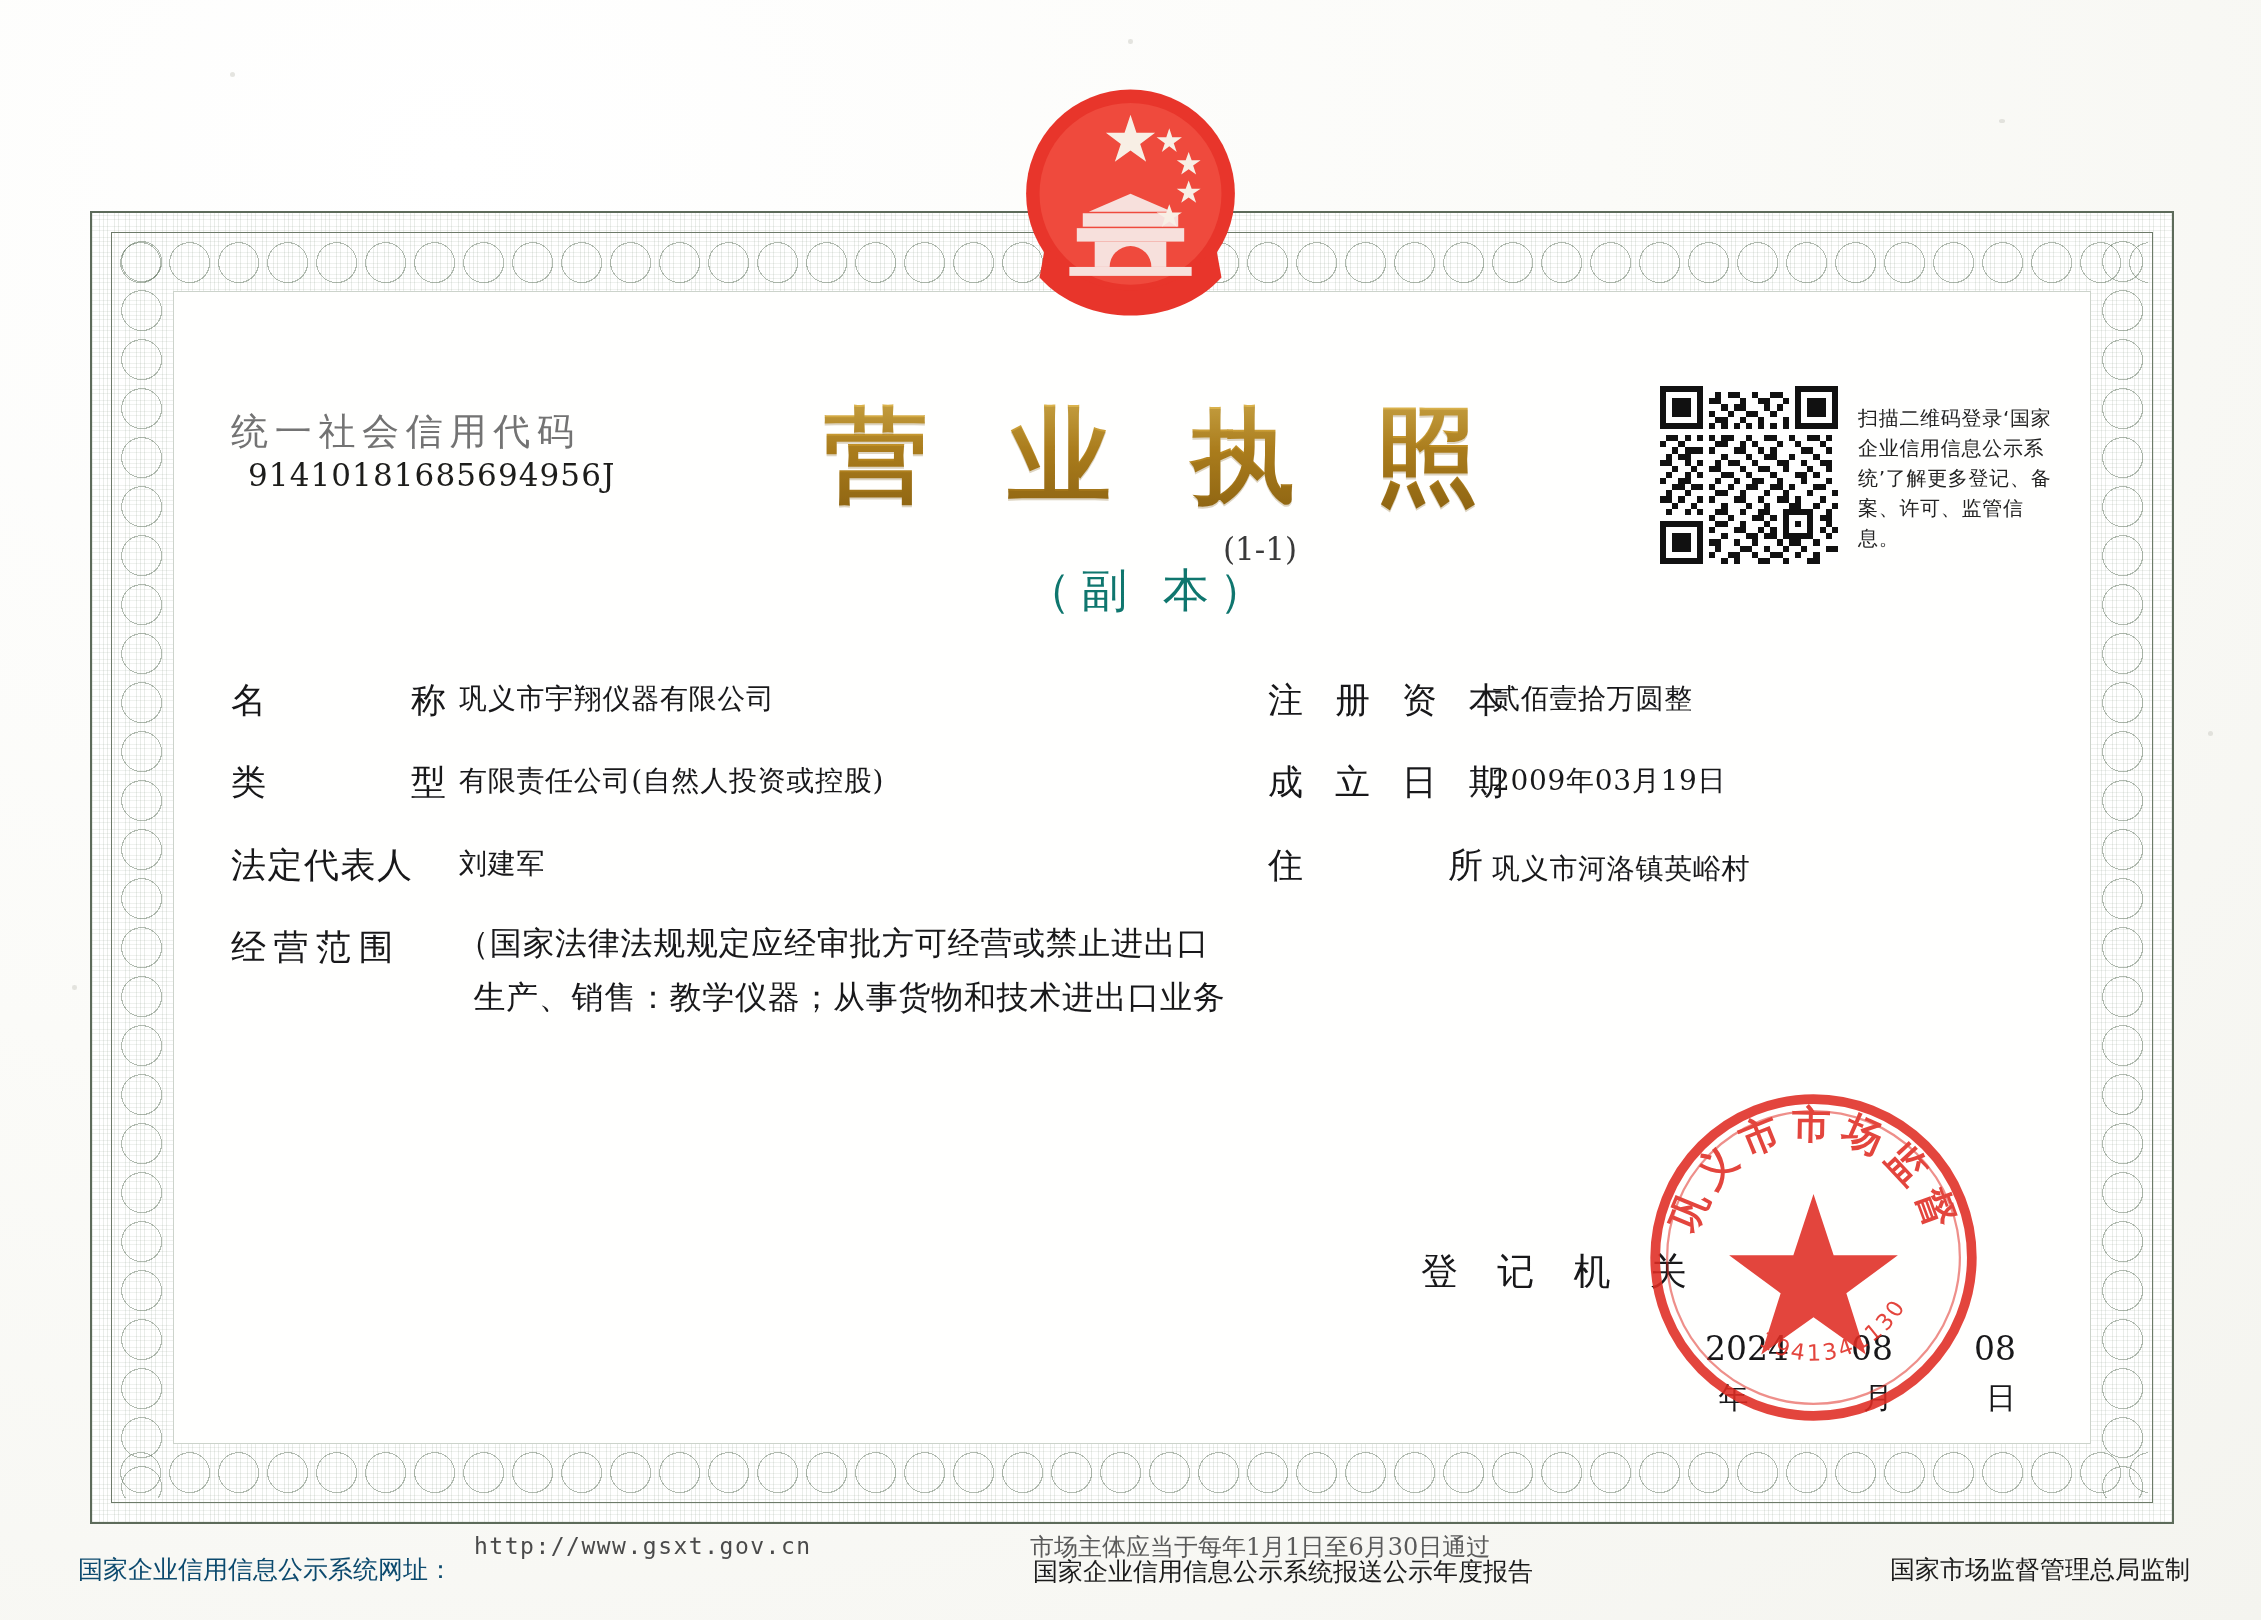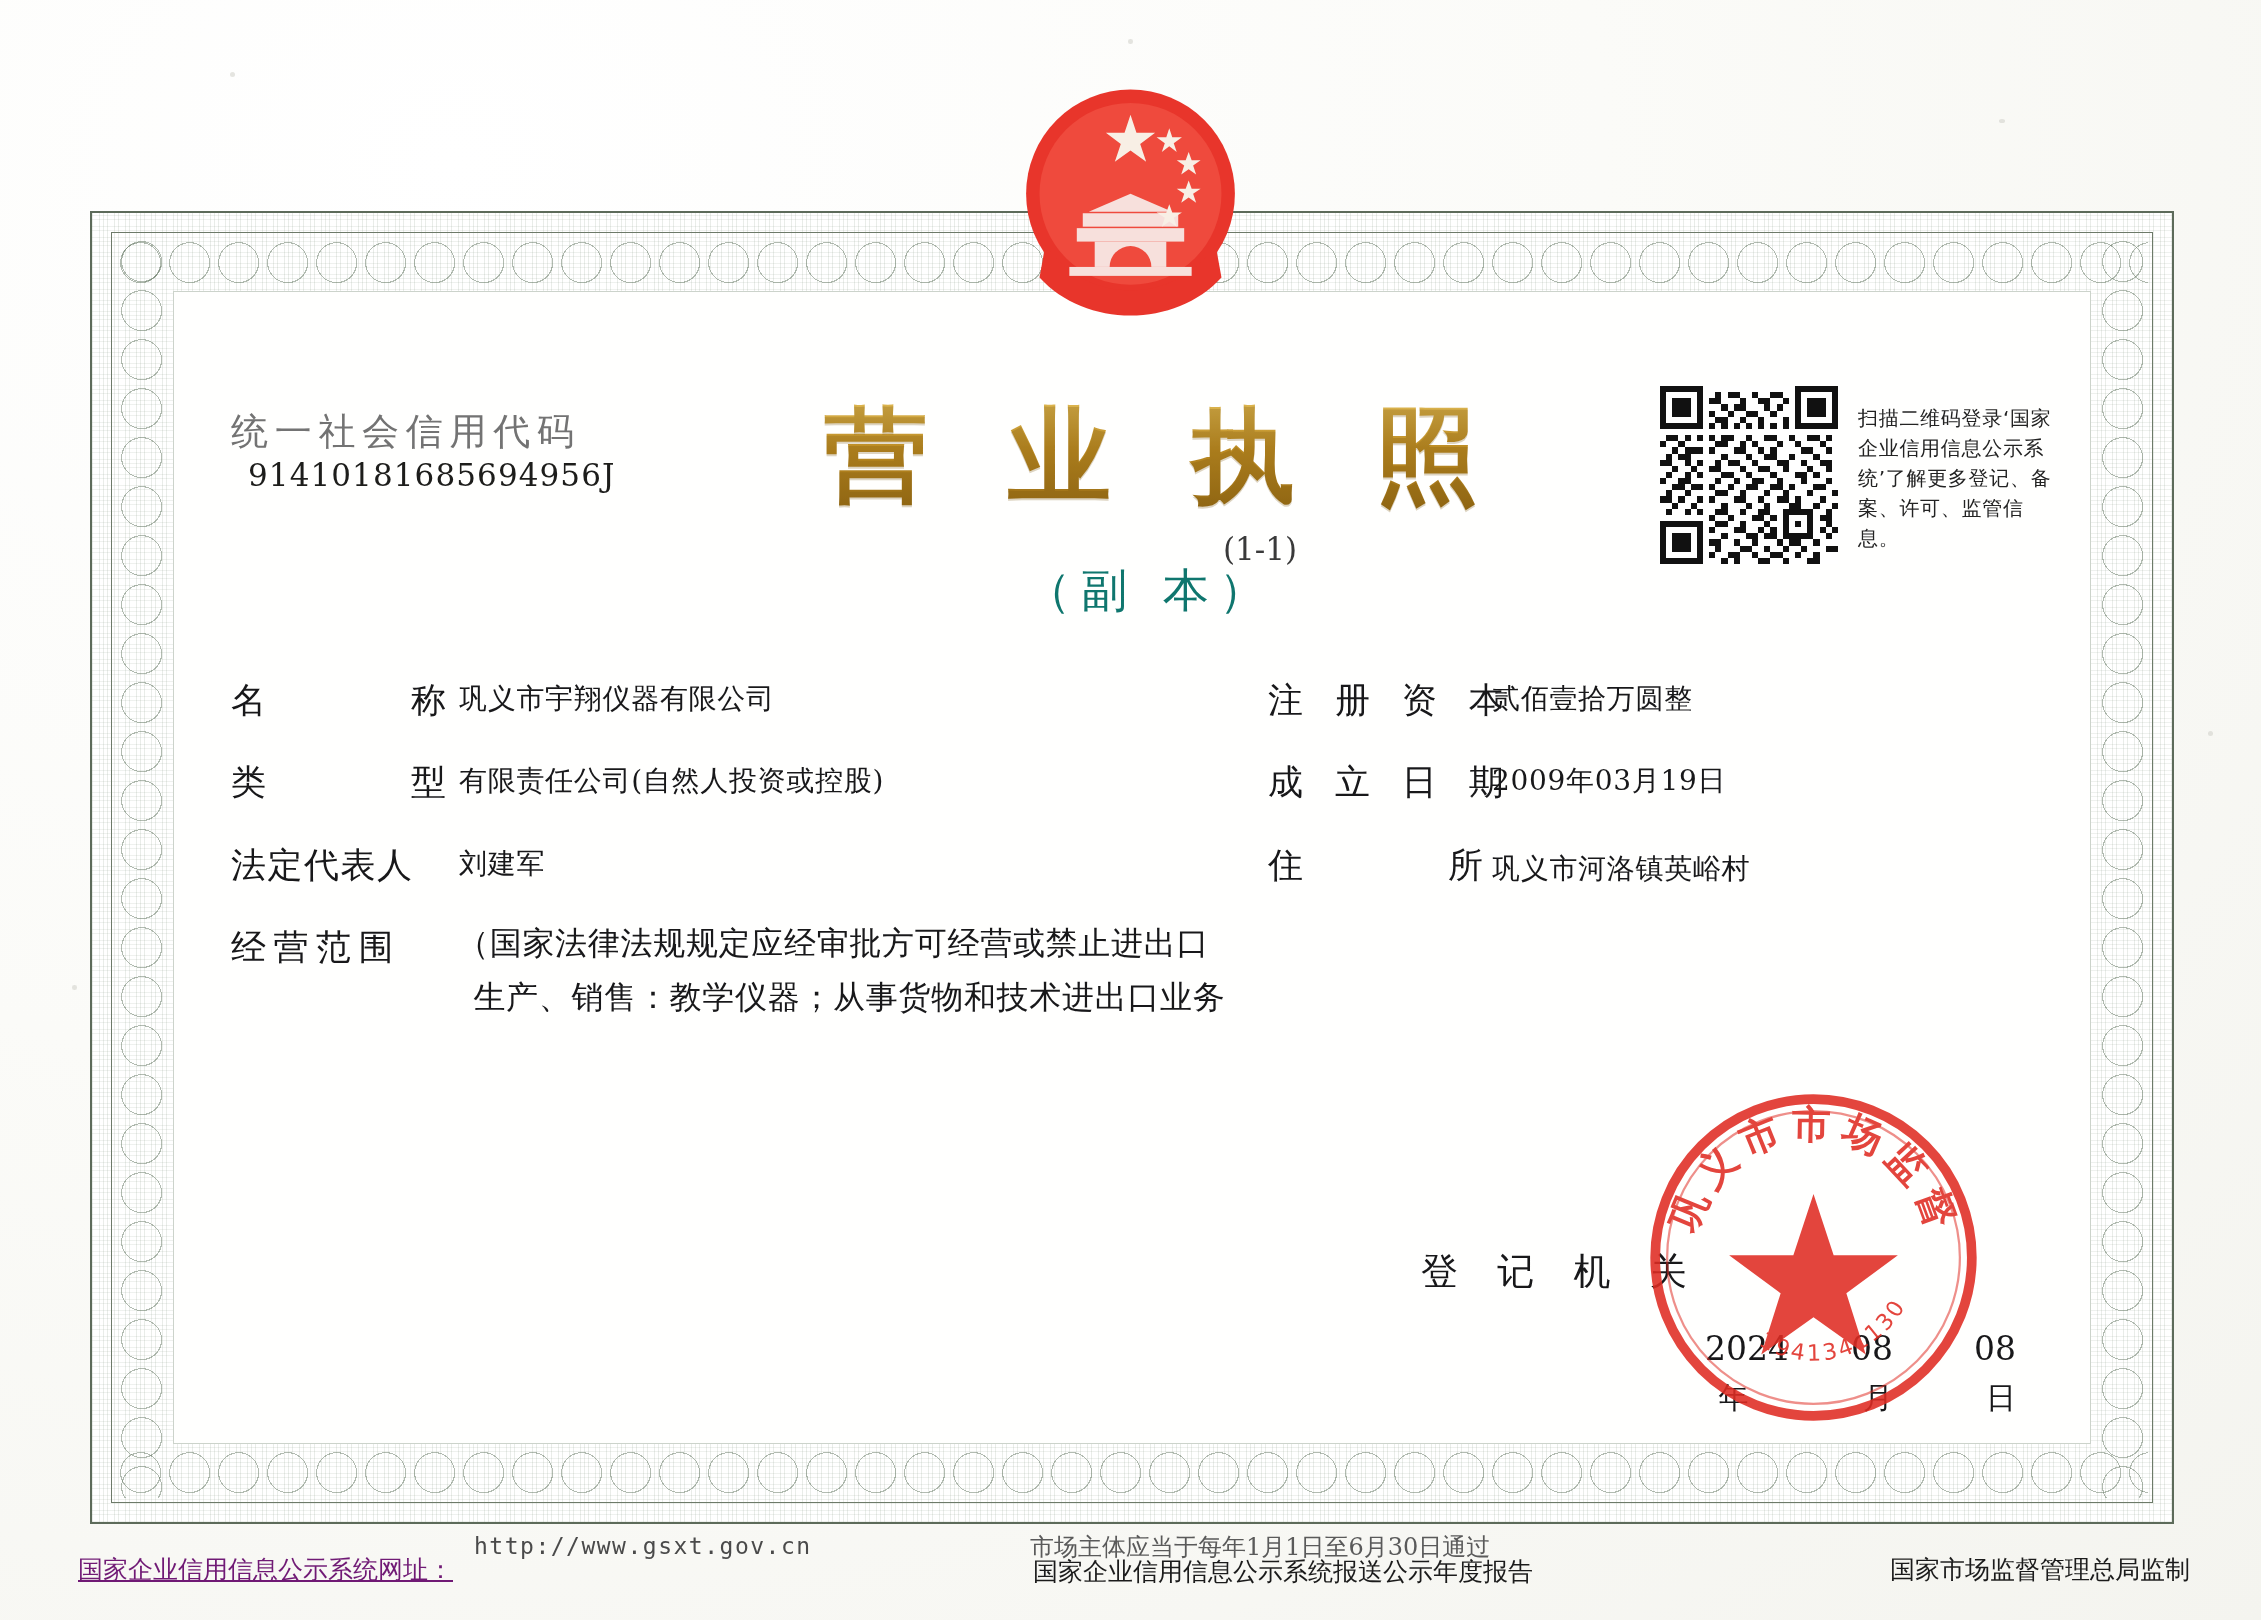--- a/index.html
+++ b/index.html
@@ -243,23 +243,22 @@
     opacity:.88;
   }
 
   
   .footer-left{
     position:absolute;
     left:78px;
     top:1553px;
     font-family:"DejaVu Serif","Liberation Serif",serif;
     font-size:25px;
-    color:#701a75;
-    white-space:nowrap;
-    text-decoration:underline;
+    color:#0c4a6e;
+    white-space:nowrap;
   }
   .footer-url{
     position:absolute;
     left:474px;
     top:1533px;
     font-family:"DejaVu Sans Mono","Liberation Mono",monospace;
     font-size:23px;
     letter-spacing:1.5px;
     color:#4a4a4a;
     white-space:nowrap;

